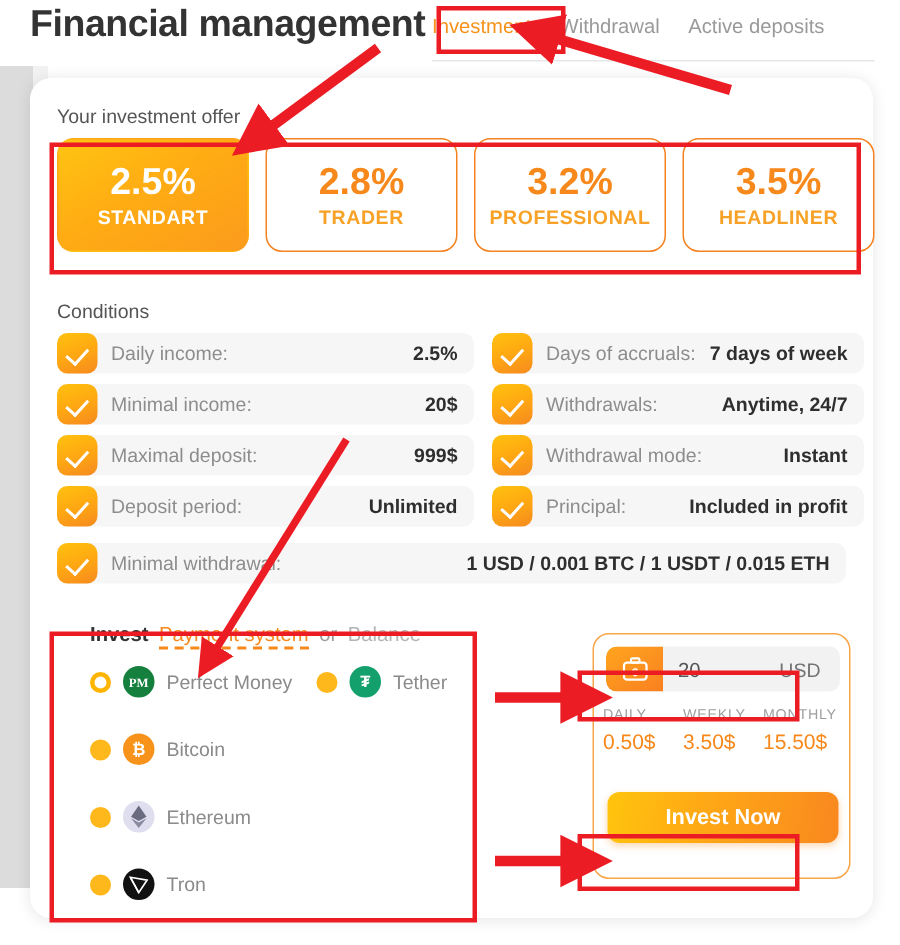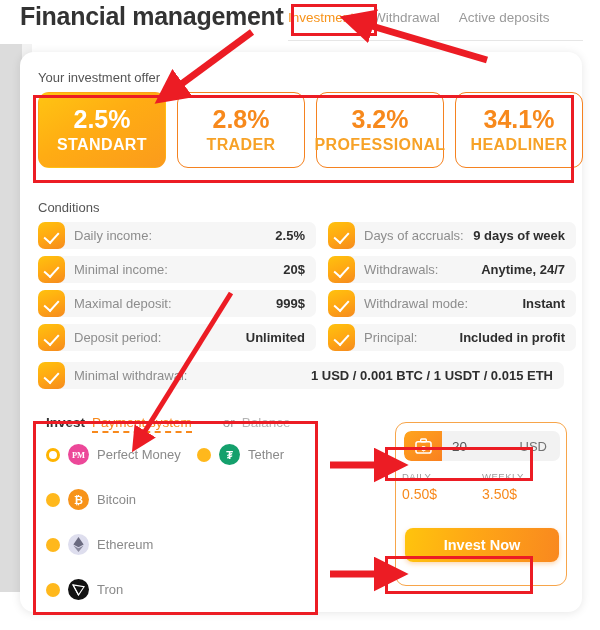--- a/index.html
+++ b/index.html
@@ -61,21 +61,21 @@
     display:flex; gap:11px;
   }
   .offer {
     width:128px; height:76px; border-radius:11px;
     border:1.6px solid #f58220;
     background:#fff;
     display:flex; flex-direction:column; align-items:center; justify-content:center;
     cursor:pointer;
   }
   .offer .pct { font-size:25px; font-weight:bold; color:#f7891c; line-height:1.05; }
-  .offer .name { font-size:16px; font-weight:bold; color:#f7a227; letter-spacing:0.4px; margin-top:3px; }
+  .offer .name { font-size:13px; font-weight:bold; color:#f7a227; letter-spacing:0.4px; margin-top:3px; }
   .offer.sel {
     background:linear-gradient(150deg,#ffc412 0%,#ffac13 45%,#fb9b1c 100%);
     border-color:transparent;
   }
   .offer.sel .pct, .offer.sel .name { color:#fff; }
 
   
   .cond-head { position:absolute; left:18px; top:148px; }
   .cond-grid {
     position:absolute; left:18px; top:170px; width:526px;
@@ -98,31 +98,31 @@
     content:""; position:absolute; left:9px; top:7px;
     width:7px; height:12px;
     border-right:2.4px solid #fff; border-bottom:2.4px solid #fff;
     transform:rotate(42deg);
   }
   .cond .k { font-size:13px; color:#8d8d8d; white-space:nowrap; }
   .cond .v { font-size:13px; color:#2e2e2e; font-weight:bold; margin-left:auto; white-space:nowrap; }
 
   
   .invest-box {
-    position:absolute; left:18px; top:355px; width:280px; height:188px;
+    position:absolute; left:32px; top:355px; width:280px; height:188px;
   }
   .invest-head {
     display:flex; align-items:baseline; gap:7px; padding:8px 0 0 8px;
   }
   .invest-head .lbl { font-size:13.5px; font-weight:bold; color:#333; }
   .invest-head .ps {
     font-size:13.5px; color:#f7891c;
     border-bottom:2px dashed #f7891c; padding-bottom:1px; cursor:pointer;
   }
-  .invest-head .or { font-size:13.5px; color:#9b9b9b;margin-left:24px; }
+  .invest-head .or { font-size:13.5px; color:#9b9b9b; }
   .invest-head .bal { font-size:13.5px; color:#b4b4b4; cursor:pointer; }
 
   .pm-grid {
     position:absolute; left:8px; top:37px; width:268px;
   }
   .pm {
     display:flex; align-items:center; gap:8px; cursor:pointer;
     position:absolute;
   }
   .radio {
@@ -130,21 +130,21 @@
     background:#ffb81c; flex:0 0 auto;
   }
   .radio.on {
     background:#fff; border:3.5px solid #ffb400;
   }
   .coin {
     width:21px; height:21px; border-radius:50%;
     display:flex; align-items:center; justify-content:center;
     font-size:11px; font-weight:bold; color:#fff; flex:0 0 auto;
   }
-  .c-pm { background:#ec4899; font-size:8.5px; font-family:"Liberation Serif",serif; }
+  .c-pm { background:#15803d; font-size:8.5px; font-family:"Liberation Serif",serif; }
   .c-btc{ background:#f7931a; }
   .c-eth{ background:#dedeee; }
   .c-trx{ background:#121212; }
   .c-usdt{ background:#14a06c; }
   .pm .nm { font-size:13px; color:#8a8a8a; white-space:nowrap; }
 
   
   .right-panel {
     position:absolute; left:375px; top:370px; width:172px; height:164px;
     border:1.3px solid #f7a54a; border-radius:11px;
@@ -218,37 +218,37 @@
     </div>
     <div class="offer">
       <div class="pct">2.8%</div>
       <div class="name">TRADER</div>
     </div>
     <div class="offer">
       <div class="pct">3.2%</div>
       <div class="name">PROFESSIONAL</div>
     </div>
     <div class="offer">
-      <div class="pct">34.1%</div>
+      <div class="pct">3.5%</div>
       <div class="name">HEADLINER</div>
     </div>
   </div>
 
   <div class="section-label cond-head">Conditions</div>
 
   <div class="cond-grid">
     <div class="cond">
       <div class="tick"></div>
       <div class="k">Daily income:</div>
       <div class="v">2.5%</div>
     </div>
     <div class="cond">
       <div class="tick"></div>
       <div class="k">Days of accruals:</div>
-      <div class="v">9 days of week</div>
+      <div class="v">7 days of week</div>
     </div>
 
     <div class="cond">
       <div class="tick"></div>
       <div class="k">Minimal income:</div>
       <div class="v">20$</div>
     </div>
     <div class="cond">
       <div class="tick"></div>
       <div class="k">Withdrawals:</div>
@@ -347,20 +347,24 @@
     </div>
 
     <div class="stats">
       <div class="stat">
         <div class="sl">DAILY</div>
         <div class="sv">0.50$</div>
       </div>
       <div class="stat">
         <div class="sl">WEEKLY</div>
         <div class="sv">3.50$</div>
+      </div>
+      <div class="stat">
+        <div class="sl">MONTHLY</div>
+        <div class="sv">15.50$</div>
       </div>
     </div>
 
     <button class="invest-btn">Invest Now</button>
   </div>
 </div>
 
 <svg class="anno">
   <defs>
     <marker id="ah" markerWidth="5" markerHeight="5" refX="1.2" refY="2.5" orient="auto">

